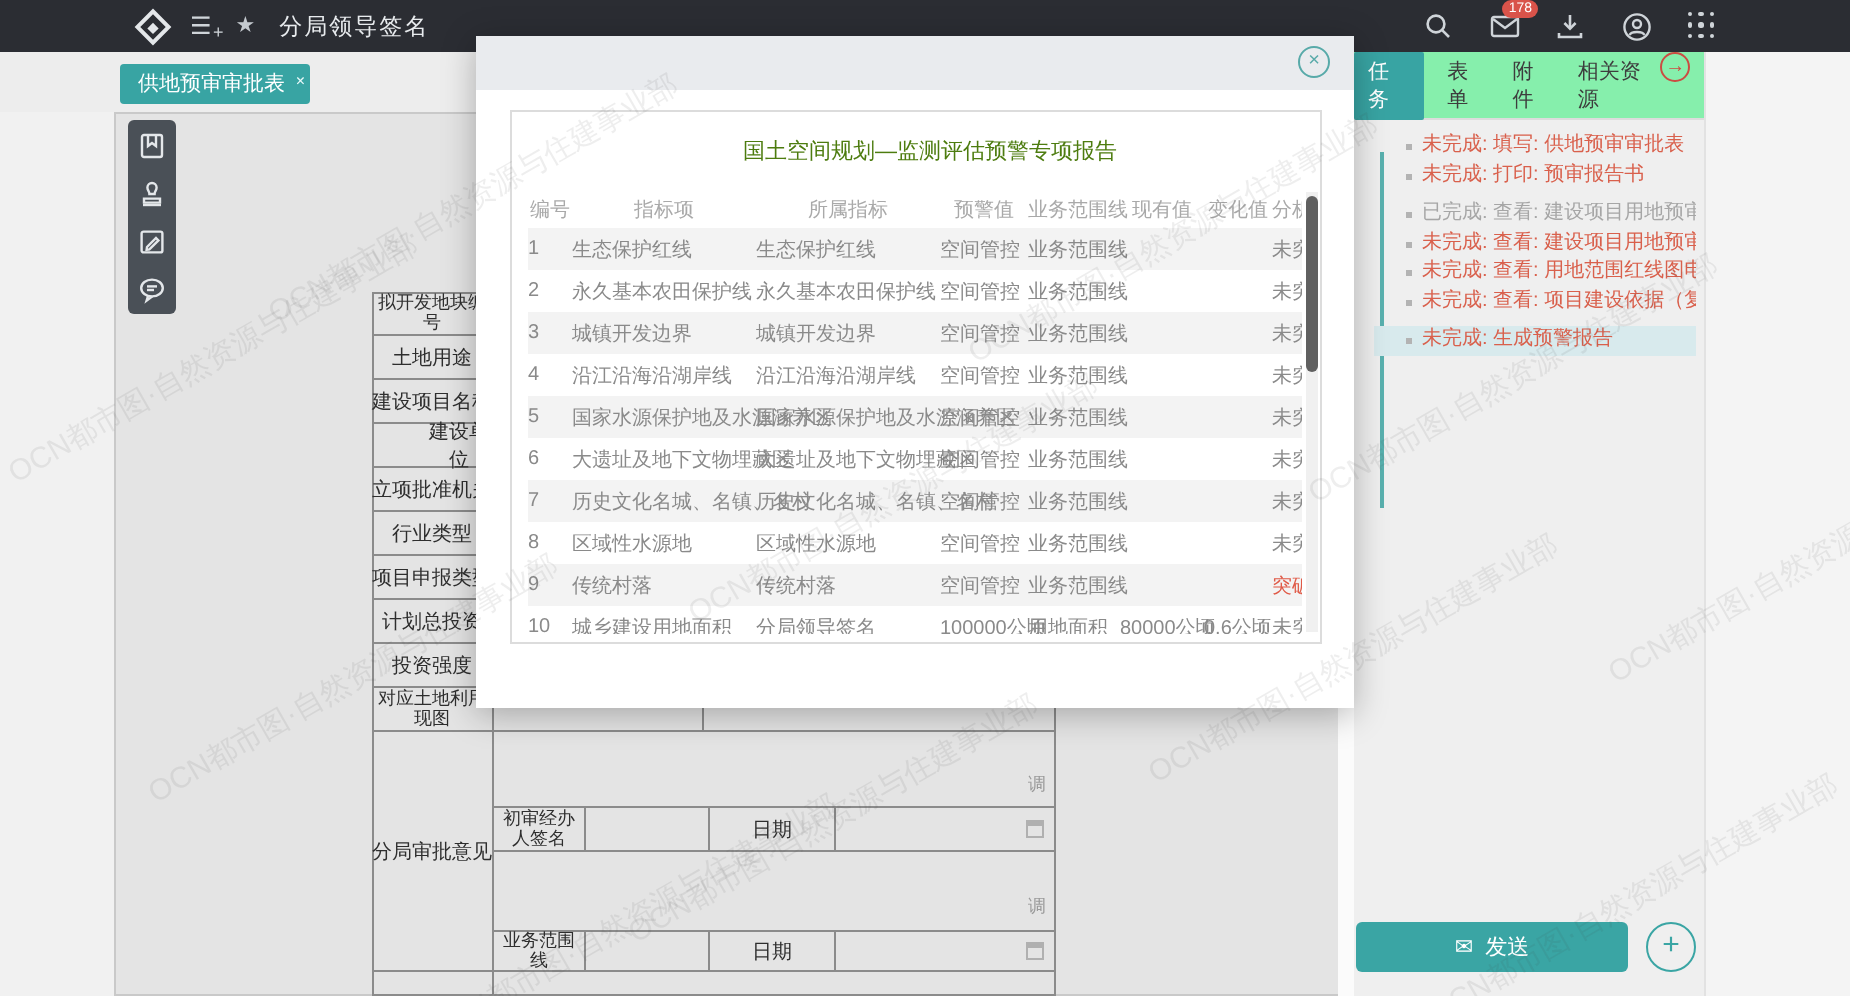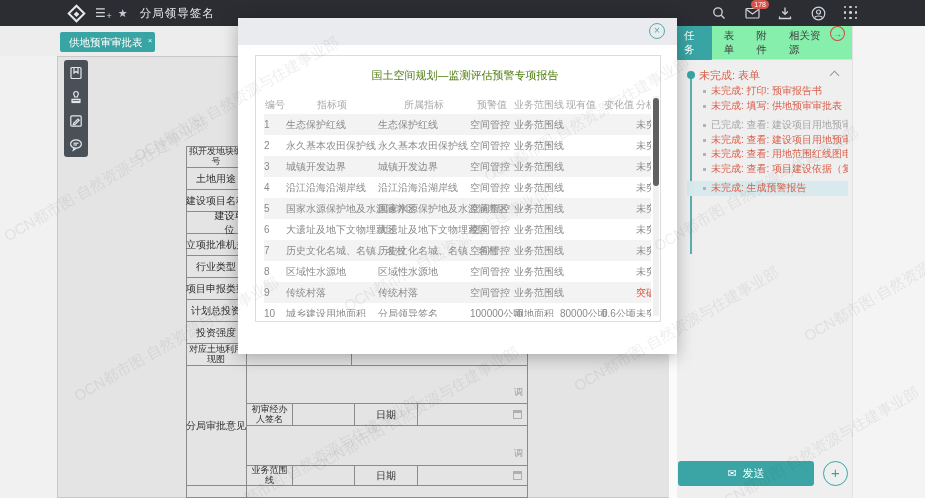--- a/index.html
+++ b/index.html
@@ -413,23 +413,22 @@
         <div class="ptab active">任务</div>
         <div class="ptab">表单</div>
         <div class="ptab">附件</div>
         <div class="ptab">相关资源</div>
         <div class="parrow">→</div>
       </div>
     <div class="tasks">
       <div class="tline"></div>
       <div id="tsections">
           <div class="tsection">
-            <div class="tsec-head">未完成: 表单<div class="tsec-dot" style="left: -12px;"></div><div class="chev"></div></div>
+            <div class="titem">未完成: 填写: 供地预审审批表</div>
             <div class="titem">未完成: 打印: 预审报告书</div>
-            <div class="titem">未完成: 填写: 供地预审审批表</div>
           </div>
           <div class="tsection">
             <div class="titem done">已完成: 查看: 建设项目用地预审申请表...</div>
             <div class="titem">未完成: 查看: 建设项目用地预审申请报...</div>
             <div class="titem">未完成: 查看: 用地范围红线图电子光盘</div>
             <div class="titem">未完成: 查看: 项目建设依据（复印件）</div>
           </div>
           <div class="tsection">
             <div class="titem selected">未完成: 生成预警报告</div>
           </div>

